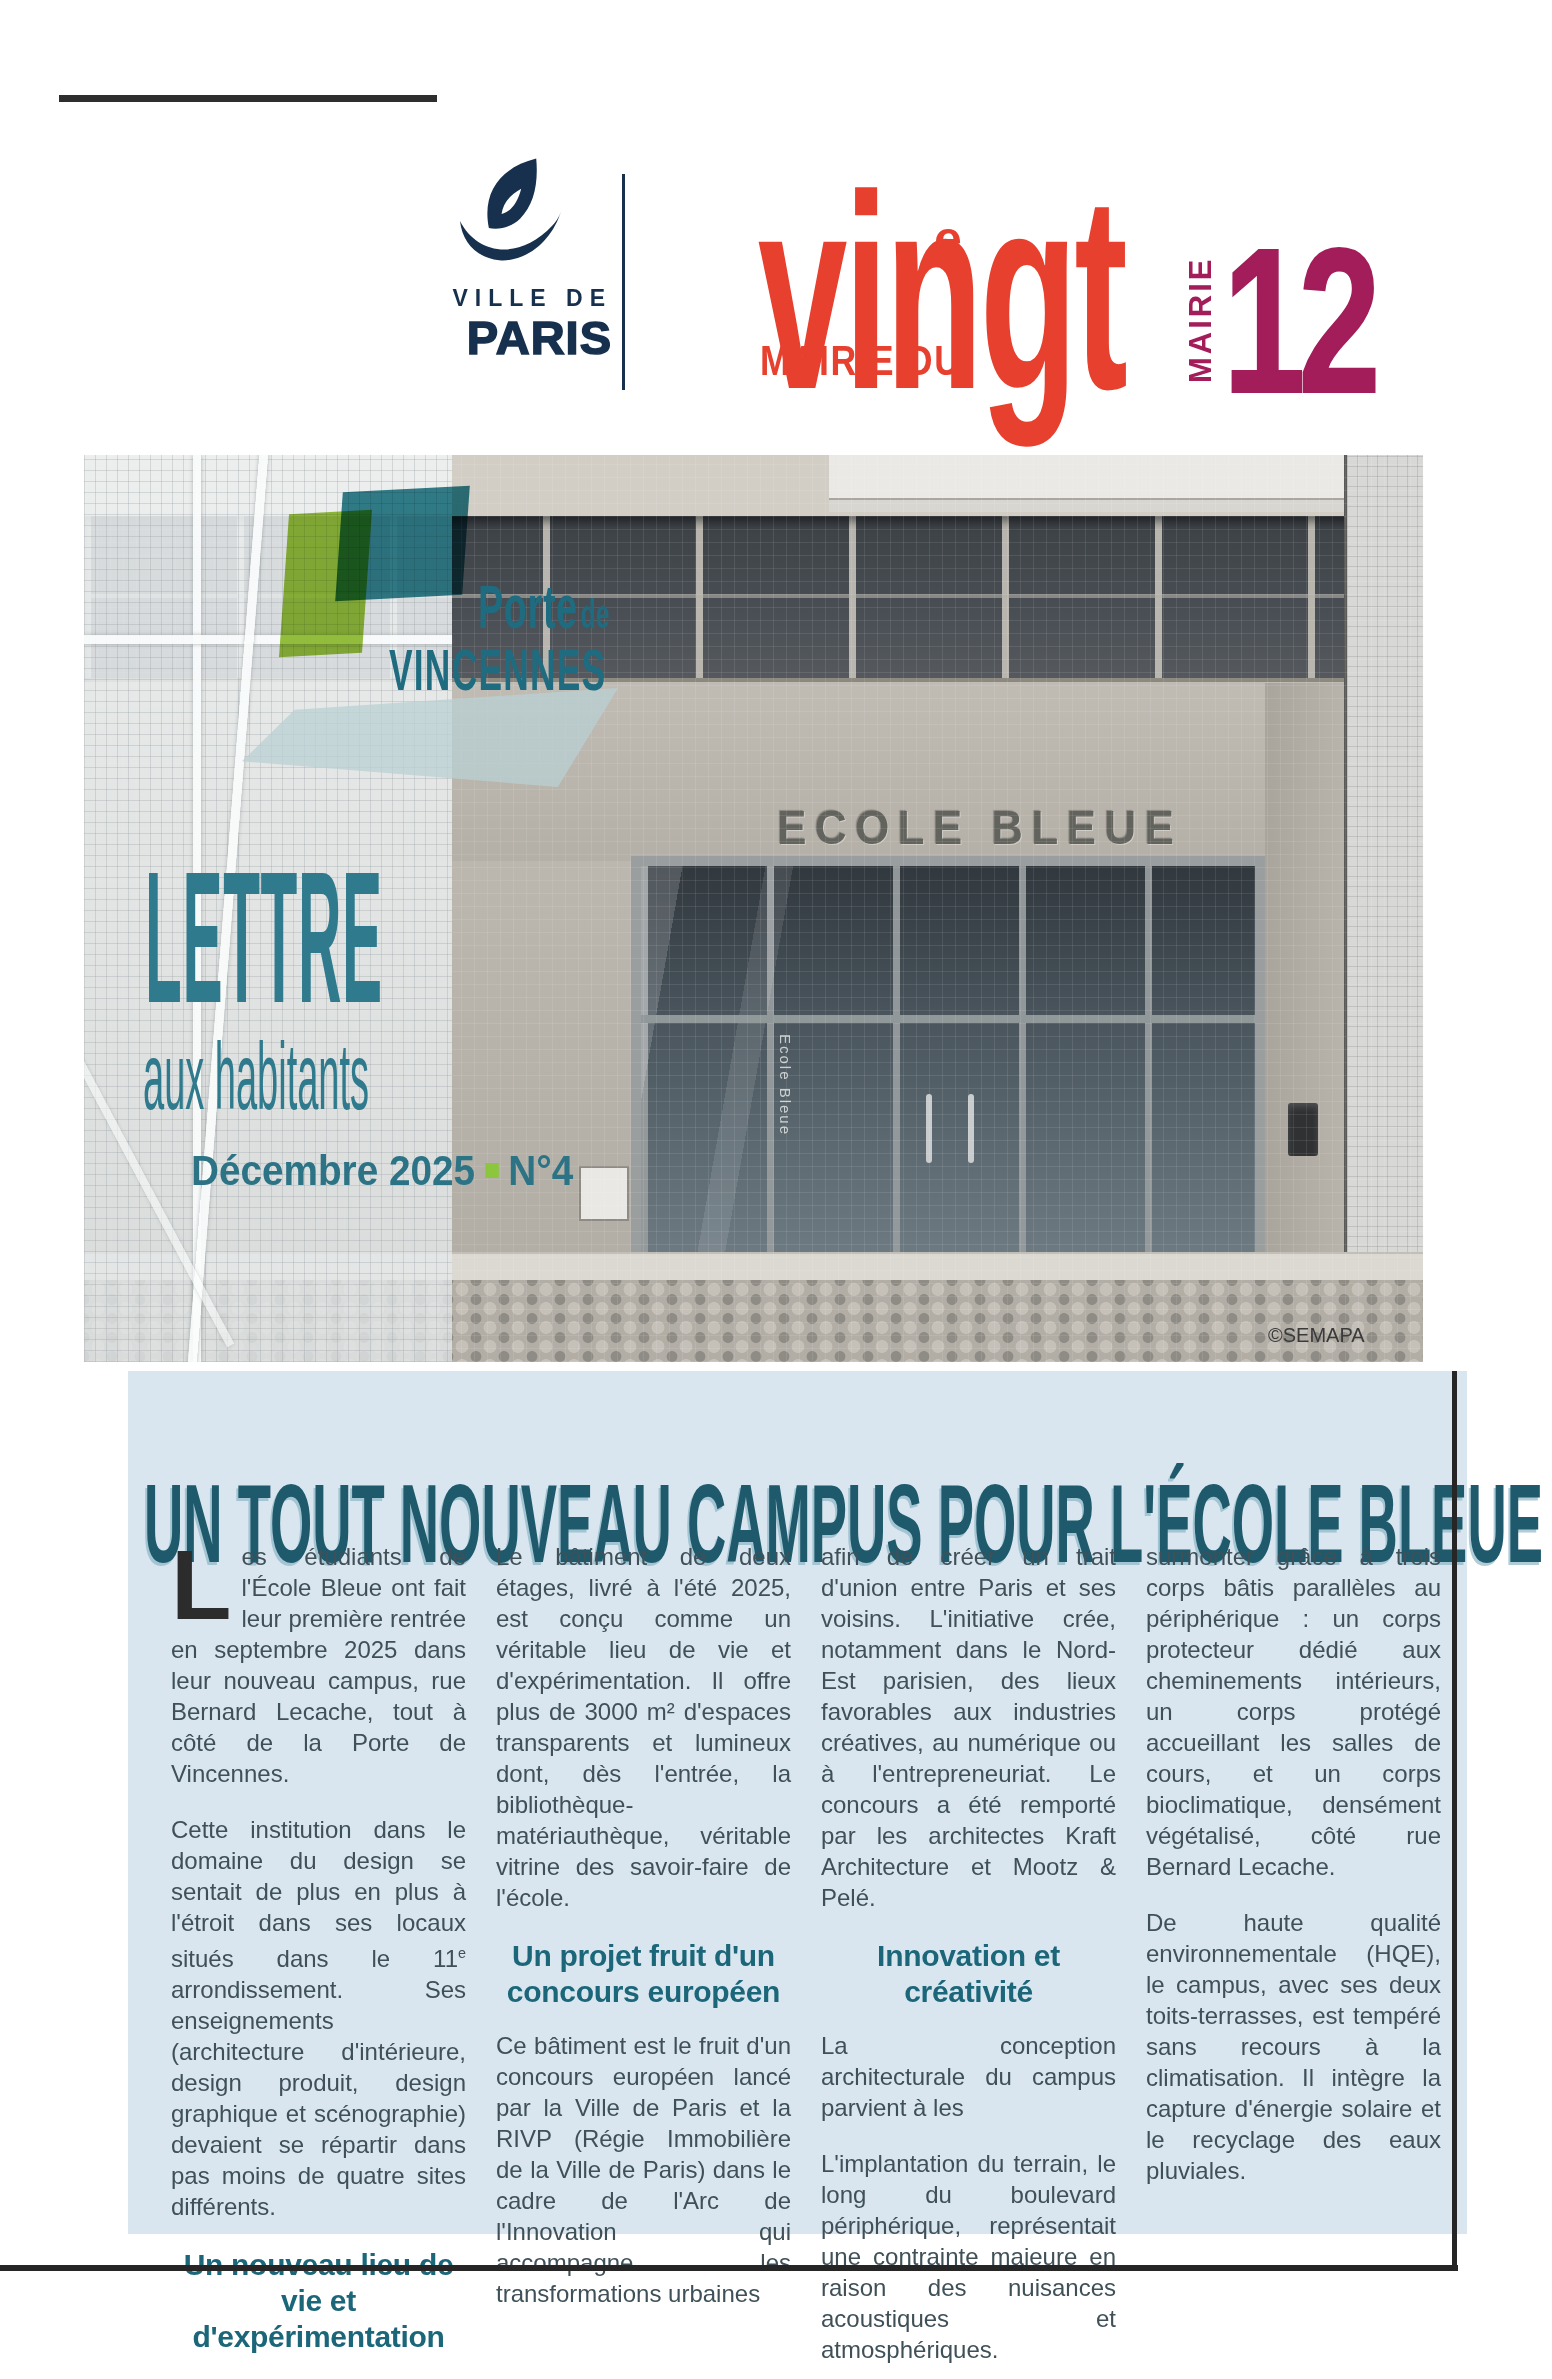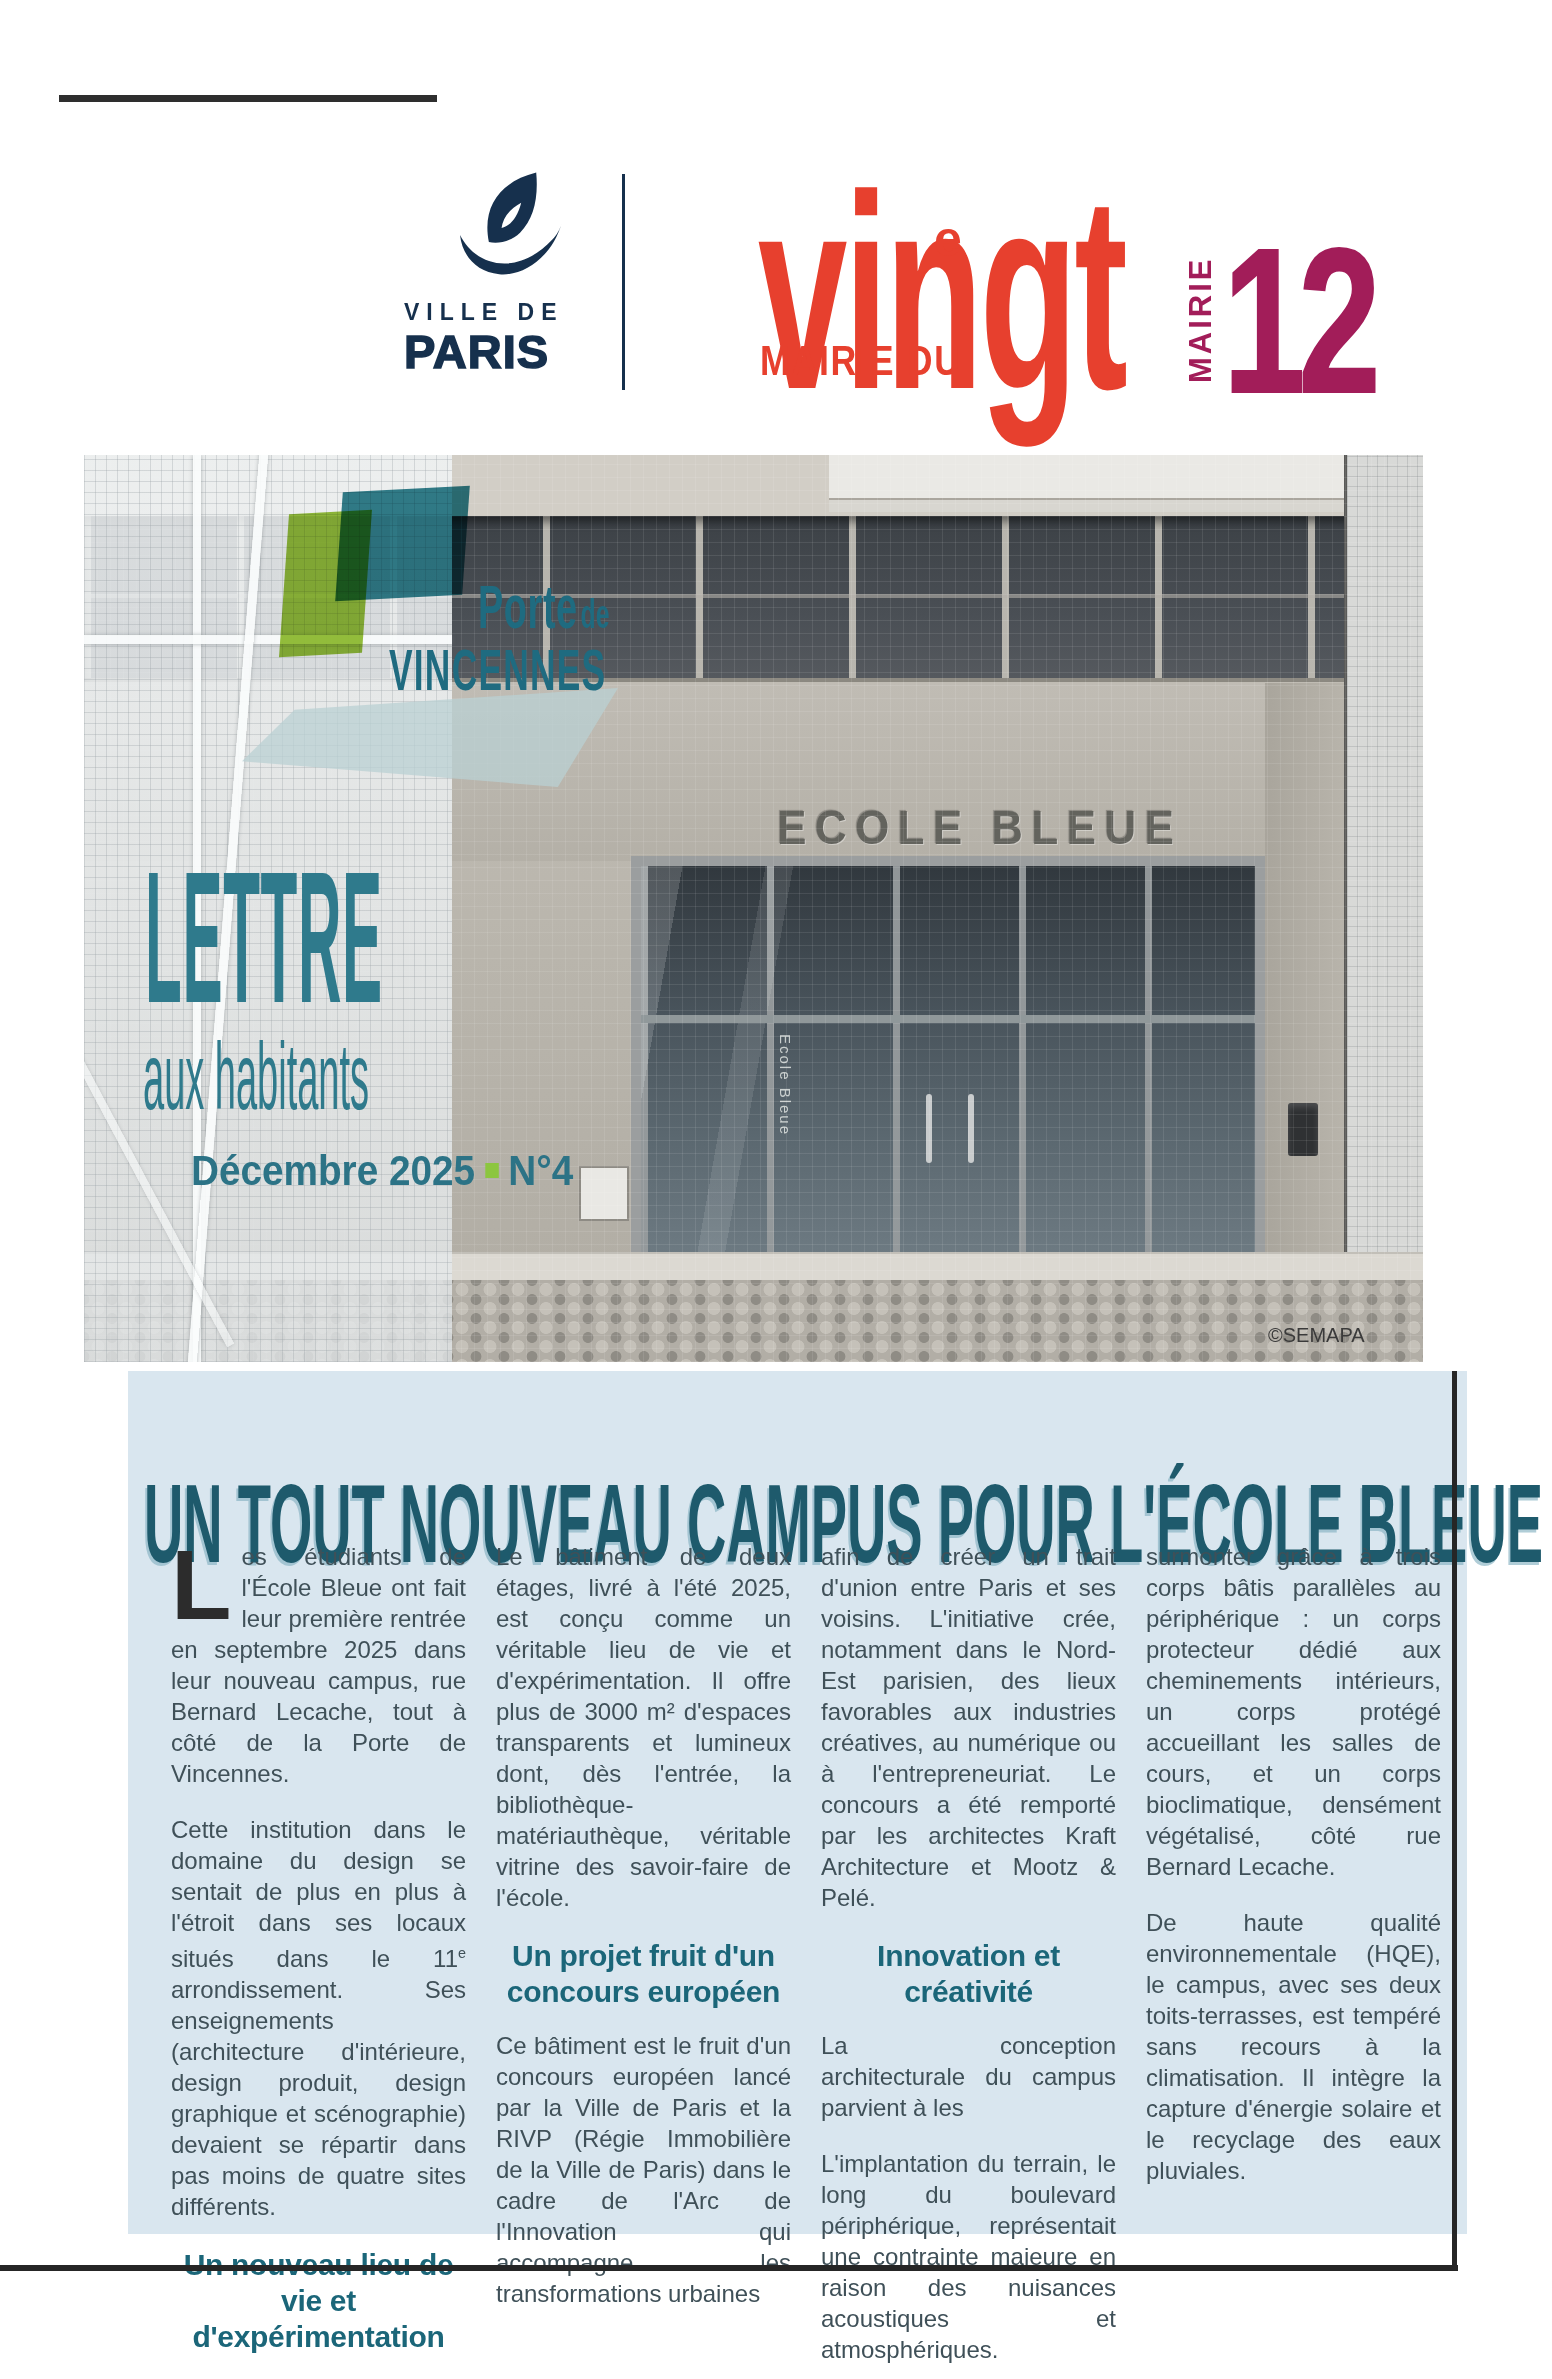--- a/index.html
+++ b/index.html
@@ -6,21 +6,21 @@
   .page{position:relative;width:1552px;height:2379px;background:#ffffff;overflow:hidden;
         font-family:"Liberation Sans","DejaVu Sans",sans-serif;}
 
   
   .frame-top{position:absolute;left:59px;top:95px;width:378px;height:7px;background:#2e2e2e;}
   .frame-bottom{position:absolute;left:0;top:2265px;width:1458px;height:6px;background:#262626;}
   .frame-right{position:absolute;left:1452px;top:1371px;width:5px;height:900px;background:#262626;}
 
   
   .masthead{position:absolute;left:0;top:109px;width:1552px;height:327px;}
-  .paris-logo{position:absolute;left:404px;top:59px;width:208px;text-align:left;color:#16304d;}
+  .paris-logo{position:absolute;left:404px;top:45px;width:208px;text-align:right;color:#16304d;}
   .paris-boat{display:block;margin:0 auto;}
   .vdp1{font-size:23px;font-weight:bold;letter-spacing:7px;margin-top:4px;color:#16304d;}
   .vdp2{font-size:47px;font-weight:bold;letter-spacing:1px;color:#16304d;-webkit-text-stroke:1.6px #16304d;margin-top:-2px;}
   .mast-divider{position:absolute;left:622px;top:65px;width:3px;height:216px;background:#16304d;}
   .vingt-logo{position:absolute;left:758px;top:40px;width:396px;height:297px;color:#e7402e;}
   .vingt-word{position:absolute;left:0;top:5px;font-size:277px;line-height:1;font-weight:bold;
               letter-spacing:-6px;transform:scaleX(0.58);transform-origin:left top;white-space:nowrap;}
   .vingt-e{position:absolute;left:176px;top:61px;font-size:50px;font-weight:bold;}
   .vingt-sub{position:absolute;left:2px;top:188px;font-size:42px;font-weight:bold;letter-spacing:2px;
              transform:scaleX(0.85);transform-origin:left top;white-space:nowrap;}

